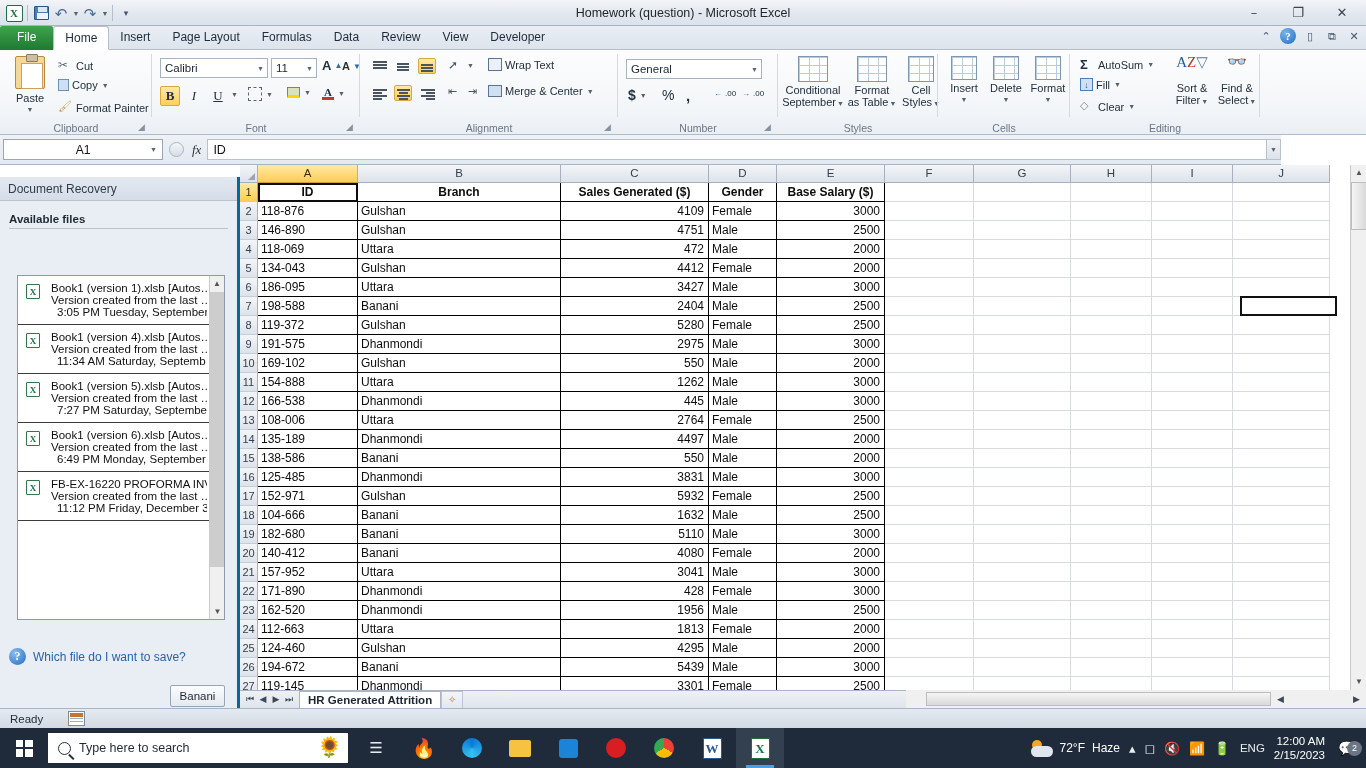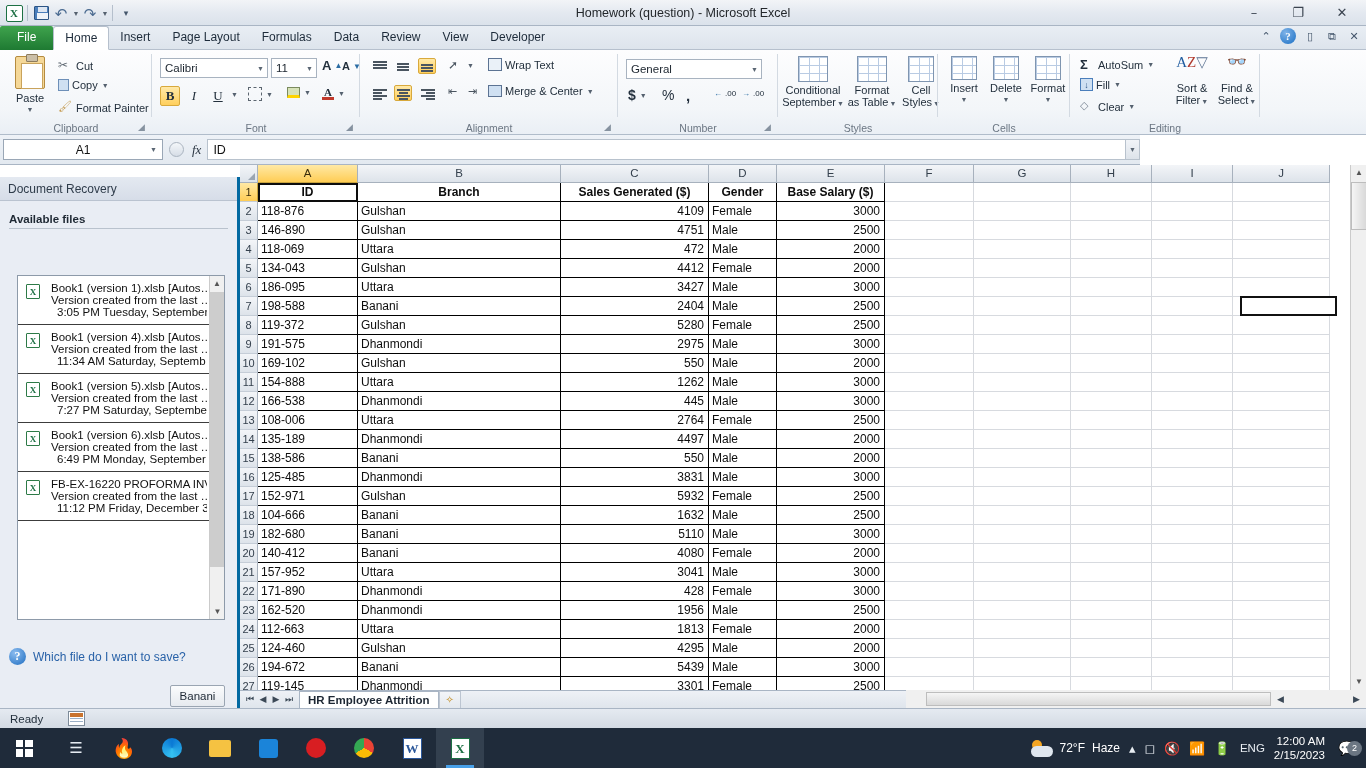--- a/index.html
+++ b/index.html
@@ -133,21 +133,21 @@
     font-size: 7px; color: #5a6673;
   }
   .grid-ico {
     width: 30px; height: 26px; margin: 0 auto; border: 1px solid #7f95b0; background: #fff;
     background-image: linear-gradient(#b9cbe3 1px, transparent 1px), linear-gradient(90deg,#b9cbe3 1px, transparent 1px);
     background-size: 10px 8px;
   }
 
   
   .fbar {
-    position: absolute; top: 135px; left: 0; width: 1140px; height: 30px;
+    position: absolute; top: 135px; left: 0; width: 1281px; height: 30px;
     background: linear-gradient(to bottom,#eef2f7,#e3e9f0);
     border-bottom: 1px solid #a9b5c4;
     display: flex; align-items: center;
   }
   .namebox {
     width: 160px; height: 21px; margin-left: 3px; background: #fff;
     border: 1px solid #9aa7b6; font-size: 12px; text-align: center; line-height: 20px;
     position: relative; color: #111;
   }
   .namebox .ddarrow { right: 5px; }
@@ -1116,21 +1116,21 @@
   <div class="vs-btn vs-bottom">▼</div>
 </div>
 
 <div class="tabbar">
   <div class="navbtns">
     <span>⏮</span>
     <span>◀</span>
     <span>▶</span>
     <span>⏭</span>
   </div>
-  <div class="sheettab">HR Employee Attrition</div>
+  <div class="sheettab">HR Generated Attrition</div>
   <div class="newsheet">✧</div>
 </div>
 <div class="hscroll">
   <div class="hs-thumb"></div>
   <span style="margin-left:6px;font-size:9px;color:#3c4957">◀</span>
   <span style="margin-left:auto;margin-right:6px;font-size:9px;color:#3c4957">▶</span>
 </div>
 
 <div class="statusbar">
   <div class="st-ready">Ready</div>
@@ -1138,20 +1138,25 @@
 </div>
 
 <div class="taskbar">
   <div class="startbtn">
     <div class="win-logo">
       <i style="left:0;top:0"></i>
         <i style="right:0;top:0"></i>
         <i style="left:0;bottom:0"></i>
         <i style="right:0;bottom:0"></i>
     </div>
+  </div>
+  <div class="searchbox">
+    <span class="mag"></span>
+    <span class="stext">Type here to search</span>
+    <span class="tulips">🌻</span>
   </div>
   <div class="tb-icons">
     <div class="tbi">
       <span style="color:#e6ecf2;font-size:15px">☰</span>
     </div>
     <div class="tbi">
       <span style="font-size:19px">🔥</span>
     </div>
     <div class="tbi">
       <span style="width:20px;height:20px;border-radius:50%;background:conic-gradient(#0a78d4,#35c1f1,#0a78d4);display:block"></span>

